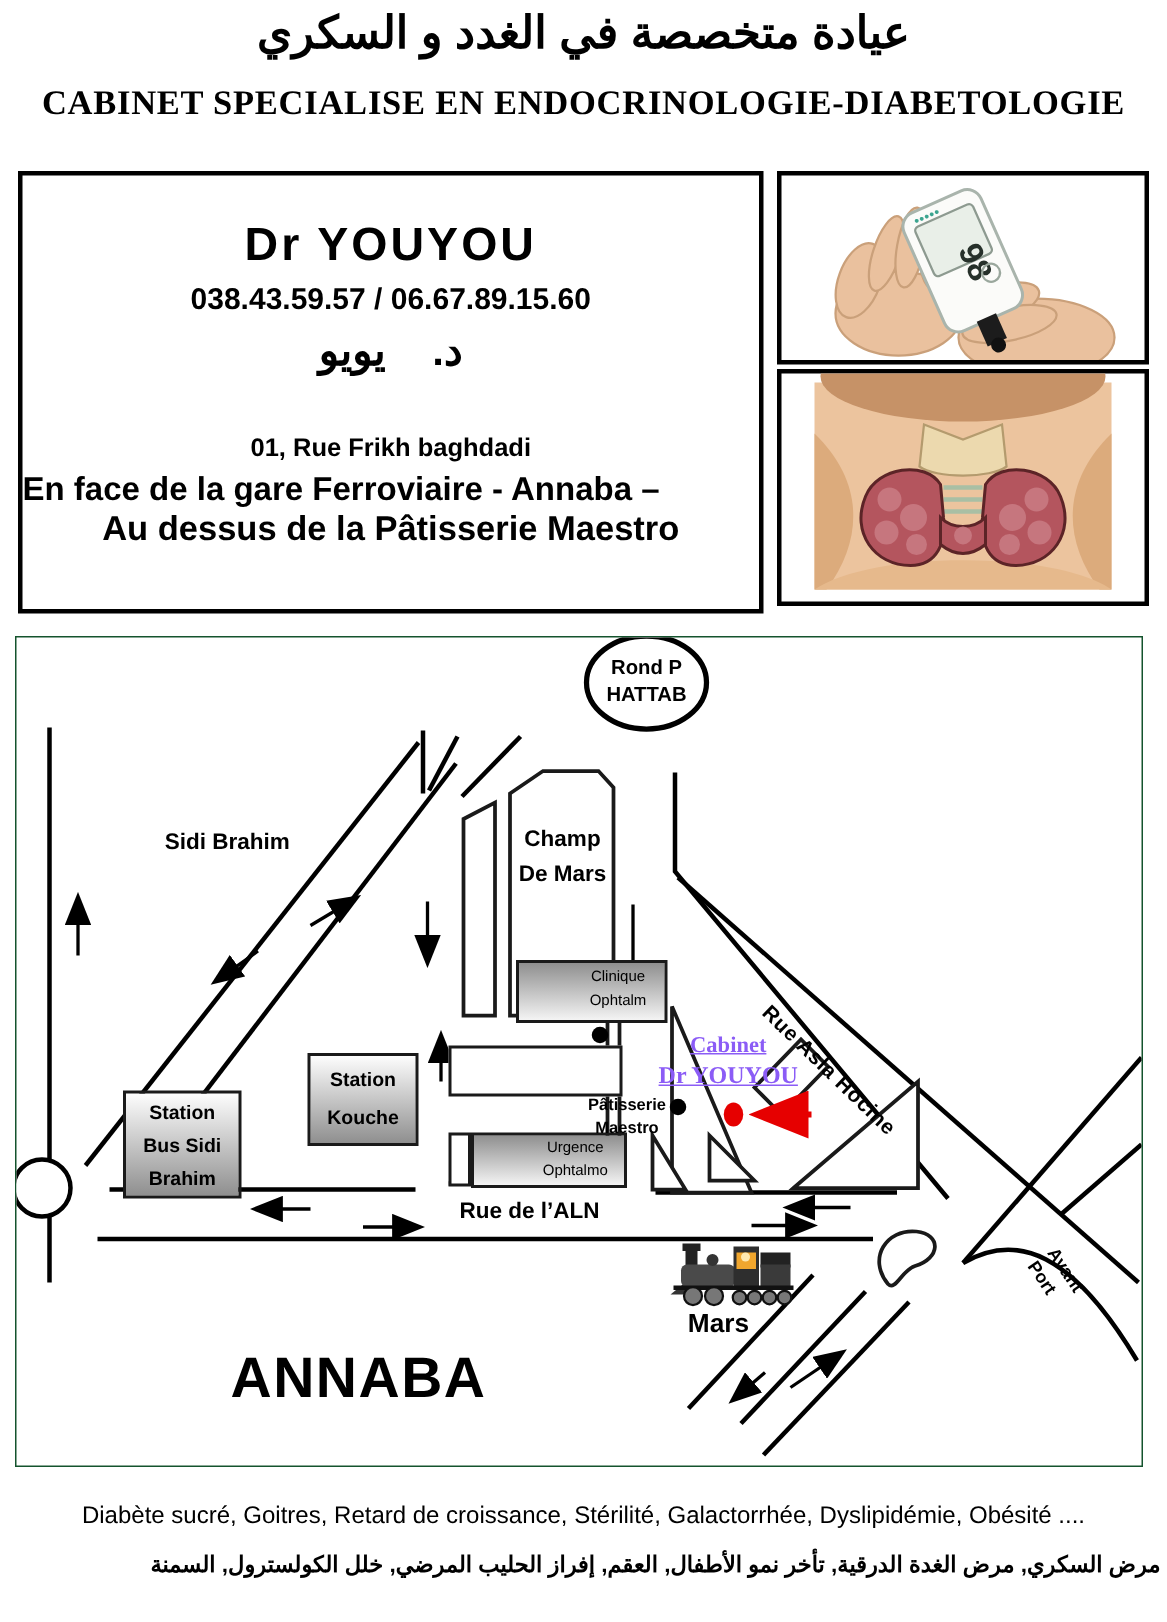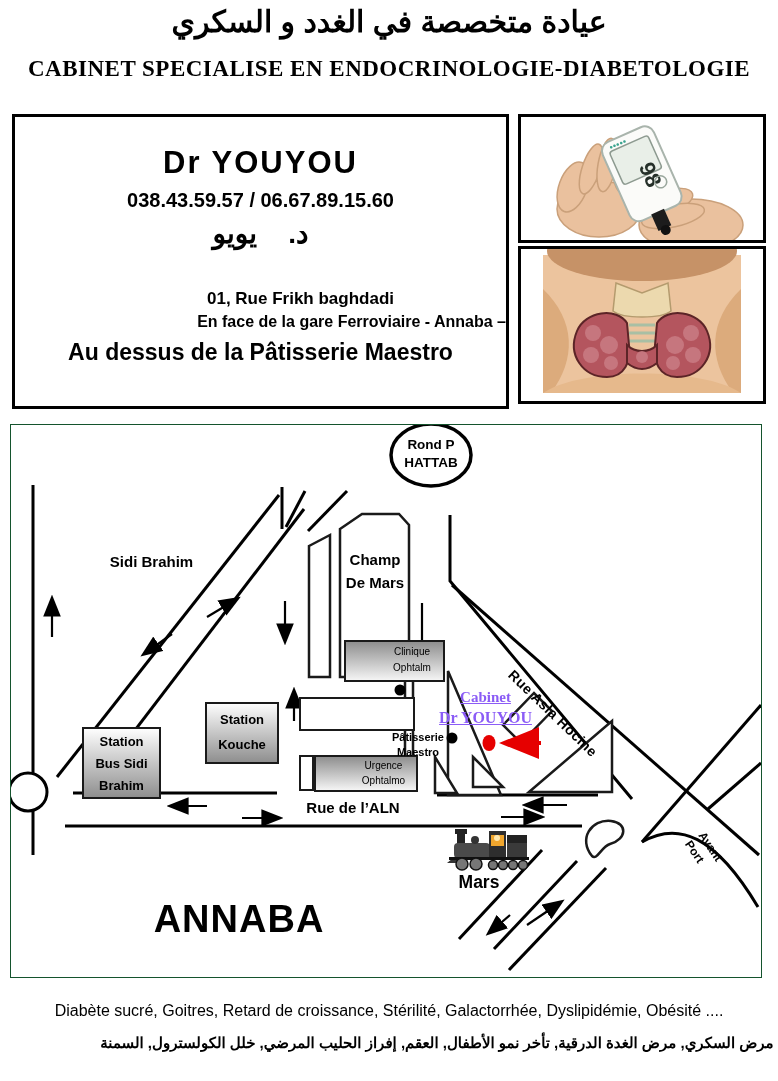--- a/index.html
+++ b/index.html
@@ -13,22 +13,22 @@
   
   .title-ar{left:0;top:4px;width:778px;font-size:30px;font-weight:bold;text-align:center;direction:rtl;}
   .title-fr{left:0;top:56px;width:778px;font-size:23px;font-weight:bold;text-align:center;
             font-family:"Liberation Serif",serif;letter-spacing:.5px;}
 
   
   .card{left:12px;top:114px;width:491px;height:289px;border:3px solid #000;}
   .doc-name{left:0;top:28px;width:100%;font-size:31px;font-weight:bold;text-align:center;letter-spacing:2px;}
   .doc-phone{left:0;top:72px;width:100%;font-size:20px;font-weight:bold;text-align:center;}
   .doc-ar{left:0;top:100px;width:100%;font-size:28px;font-weight:bold;text-align:center;direction:rtl;}
-  .addr1{left:0;top:172px;width:100%;font-size:17px;font-weight:bold;text-align:center;padding-left:40px;}
-  .addr2{left:0;top:196px;width:100%;font-size:16px;font-weight:bold;text-align:right;}
+  .addr1{left:0;top:172px;width:100%;font-size:17px;font-weight:bold;text-align:center;}
+  .addr2{left:0;top:196px;width:100%;font-size:22px;font-weight:bold;text-align:left;}
   .addr3{left:0;top:222px;width:100%;font-size:23px;font-weight:bold;text-align:center;}
 
   
   .photo1{left:518px;top:114px;width:242px;height:123px;border:3px solid #000;background:#fff;}
   .photo2{left:518px;top:246px;width:242px;height:152px;border:3px solid #000;background:#fff;}
 
   
   .map{left:10px;top:424px;width:750px;height:552px;border:1px solid #14532d;background:#fff;}
   .map .lbl{position:absolute;font-weight:bold;line-height:1.3;}
   .gbox{position:absolute;border:2px solid #1a1a1a;text-align:center;font-weight:bold;}

